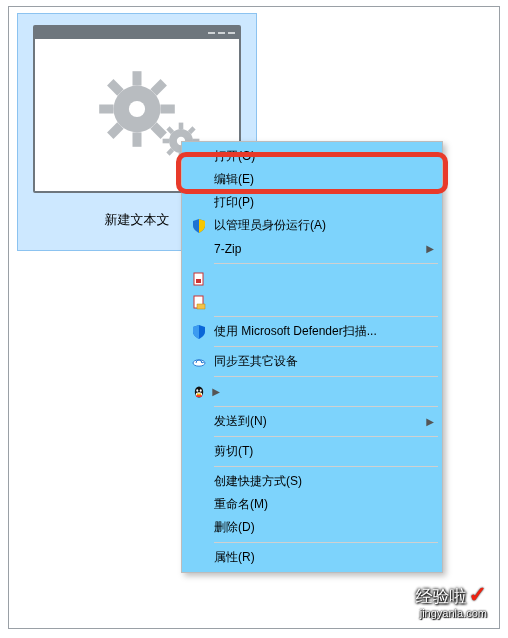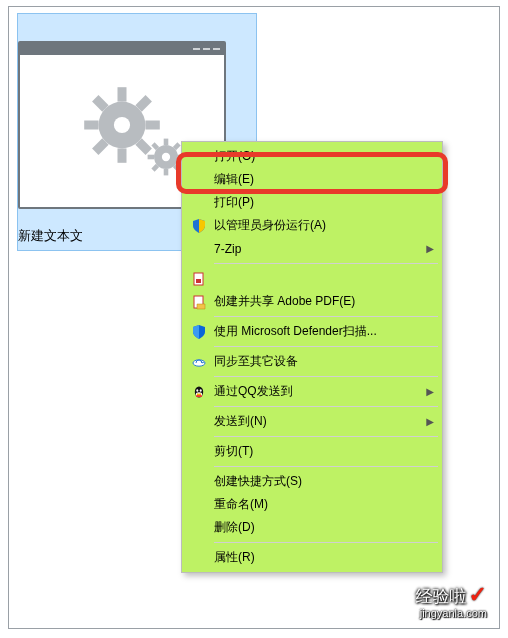--- a/index.html
+++ b/index.html
@@ -24,22 +24,23 @@
     .desktop-icon {
       position: absolute;
       left: 8px;
       top: 6px;
       width: 240px;
       height: 238px;
       background: #cde8ff;
       border: 1px solid #8cc3f0;
       display: flex;
       flex-direction: column;
+      align-items: center;
       justify-content: flex-start;
-      padding-top: 27px;
+      padding-top: 11px;
     }
     .icon-window {
       width: 208px;
       height: 168px;
       background: #fff;
       border: 2px solid #6e767d;
       border-radius: 2px;
       position: relative;
       display: flex;
       align-items: center;
@@ -72,21 +73,21 @@
     .file-label {
       margin-top: 18px;
       color: #000;
       font-size: 13px;
     }
     .context-menu {
       position: absolute;
       left: 172px;
       top: 134px;
       width: 262px;
-      background: #bef264;
+      background: #7dd3fc;
       border: 1px solid #bcbcbc;
       box-shadow: 3px 3px 6px rgba(0,0,0,0.25);
       padding: 3px 2px;
     }
     .menu-item {
       display: flex;
       align-items: center;
       height: 23px;
       padding: 0 6px 0 4px;
       color: #000;
@@ -240,21 +241,20 @@
           </svg>
       </span>
     </div>
     <div class="menu-item">
       <span class="menu-icon">
         <svg width="16" height="16" viewBox="0 0 16 16">
             <rect x="3" y="2" width="9" height="12" fill="#fff" stroke="#c33" stroke-width="1"></rect>
             <path d="M6 10 L14 10 L14 15 L6 15 Z" fill="#f3c24a" stroke="#b8860b" stroke-width="0.5"></path>
           </svg>
       </span>
-      <span class="menu-label">创建并共享 Adobe PDF(E)</span>
     </div>
 
     <div class="menu-sep"></div>
 
     <div class="menu-item">
       <span class="menu-icon">
         <svg width="16" height="16" viewBox="0 0 16 16">
             <path d="M8 1 L14 3 V8 C14 12 8 15 8 15 C8 15 2 12 2 8 V3 Z" fill="#0a66d8"></path>
             <path d="M8 1 L8 15 C8 15 2 12 2 8 V3 Z" fill="#3c9bf0"></path>
           </svg>
@@ -280,21 +280,20 @@
       <span class="menu-icon">
         <svg width="16" height="16" viewBox="0 0 16 16">
             <ellipse cx="8" cy="8" rx="4.2" ry="5.5" fill="#111"></ellipse>
             <ellipse cx="8" cy="10.5" rx="3.2" ry="2.3" fill="#fff"></ellipse>
             <ellipse cx="6.3" cy="6.5" rx="1" ry="1.3" fill="#fff"></ellipse>
             <ellipse cx="9.7" cy="6.5" rx="1" ry="1.3" fill="#fff"></ellipse>
             <rect x="5" y="11" width="6" height="2" rx="1" fill="#e33"></rect>
             <path d="M6 10 Q8 11 10 10" stroke="#f6b400" stroke-width="1.5" fill="none"></path>
           </svg>
       </span>
-      <span class="menu-label">通过QQ发送到</span>
       <span class="menu-arrow">▶</span>
     </div>
 
     <div class="menu-sep"></div>
 
     <div class="menu-item">
       <span class="menu-icon"></span>
       <span class="menu-label">发送到(N)</span>
       <span class="menu-arrow">▶</span>
     </div>

